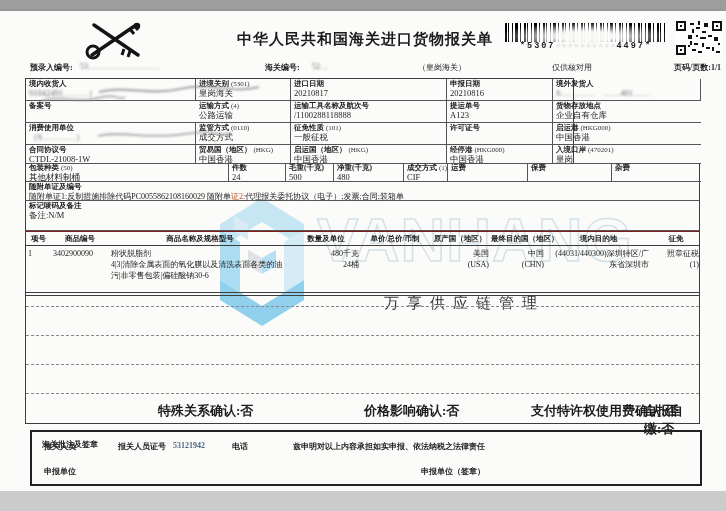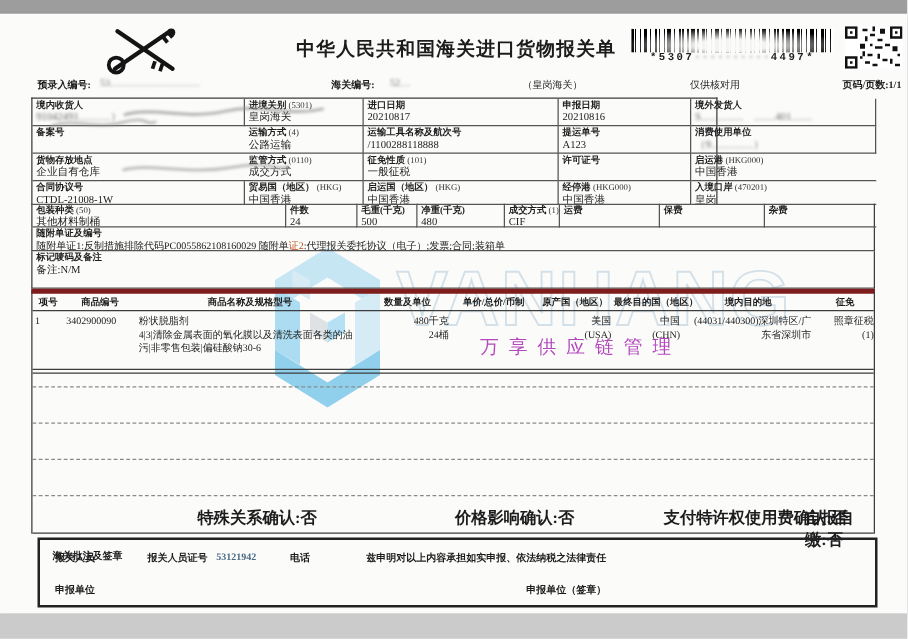--- a/index.html
+++ b/index.html
@@ -47,21 +47,21 @@
 
   .rowfull{position:absolute;left:25px;width:675px;border-left:1px solid #3d3d3d;
            border-right:1px solid #3d3d3d;border-bottom:1px solid #555;box-sizing:border-box;
            padding:1px 3px;z-index:2;}
   .attached{top:182px;height:19px;}
   .marks{top:201px;height:30px;}
   .red{color:#c05020;}
 
   
   .goods{position:absolute;left:25px;top:231px;width:675px;border-left:1px solid #3d3d3d;
-         border-right:1px solid #3d3d3d;border-top:4px solid #7f1d1d;box-sizing:border-box;z-index:2;}
+         border-right:1px solid #3d3d3d;border-top:1px solid #7f1d1d;box-sizing:border-box;z-index:2;}
   .ghead,.gitem{display:grid;grid-template-columns:25px 58px 182px 70px 68px 62px 55px 105px 50px;}
   .ghead{height:13px;border-bottom:1px solid #3d3d3d;align-items:center;}
   .ghead div{font-size:7.5px;font-weight:bold;text-align:center;white-space:nowrap;overflow:visible;}
   .gitem{min-height:46px;border-bottom:1px solid #3d3d3d;}
   .gitem div{font-size:8px;line-height:11px;padding:2px 2px 0 2px;}
   .pre{white-space:pre-line;}
   .tr{text-align:right;}
   .dbl{height:2px;border-bottom:1px solid #3d3d3d;}
   .erow{border-bottom:1px dashed #8a8a8a;}
   .e1{height:10px;}  .e2{height:28px;}
@@ -74,22 +74,22 @@
   .fleft{position:relative;width:460px;border-right:1px solid #333;box-sizing:border-box;}
   .fright{position:relative;flex:1;}
   .fleft span,.fright span{position:absolute;font-size:8px;font-weight:bold;white-space:nowrap;}
   .certnum{font-weight:normal;color:#4a6a85;}
 
   
   .watermark{position:absolute;left:212px;top:196px;width:460px;height:140px;z-index:1;pointer-events:none;}
   .wm-brand{position:absolute;left:105px;top:8px;font-family:"Liberation Sans",sans-serif;
             font-size:62px;font-weight:bold;letter-spacing:1px;color:transparent;
             -webkit-text-stroke:1.5px #c6d8e3;opacity:.75;}
-  .wm-slogan{position:absolute;left:172px;top:72px;font-size:15px;letter-spacing:8px;
-             color:#a21caf;opacity:.8;font-family:"Liberation Sans",sans-serif;}
+  .wm-slogan{position:absolute;left:172px;top:98px;font-size:15px;letter-spacing:8px;
+             color:#000000;opacity:.8;font-family:"Liberation Sans",sans-serif;}
   .scrib{position:absolute;filter:blur(1.1px);opacity:.75;z-index:3;}
 </style>
 </head>
 <body>
 
 <div id="doc">
   <div class="strip-top"></div>
   <div class="paper"></div>
   <div class="strip-bottom"></div>
 
@@ -201,28 +201,28 @@
       <div class="val">公路运输</div>
     </div>
     <div class="c">
       <div class="lbl">运输工具名称及航次号</div>
       <div class="val">/1100288118888</div>
     </div>
     <div class="c">
       <div class="lbl">提运单号</div>
       <div class="val">A123</div>
     </div>
-    <div class="c">
-      <div class="lbl">消费使用单位</div>
-      <div class="val blur">（9…………）</div>
-    </div>
-
     <div class="c last">
       <div class="lbl">货物存放地点</div>
       <div class="val">企业自有仓库</div>
+    </div>
+
+    <div class="c">
+      <div class="lbl">消费使用单位</div>
+      <div class="val blur">（9…………）</div>
     </div>
     <div class="c">
       <div class="lbl"><span>监管方式</span> <span class="code">(0110)</span></div>
       <div class="val">成交方式</div>
     </div>
     <div class="c">
       <div class="lbl"><span>征免性质</span> <span class="code">(101)</span></div>
       <div class="val">一般征税</div>
     </div>
     <div class="c">

